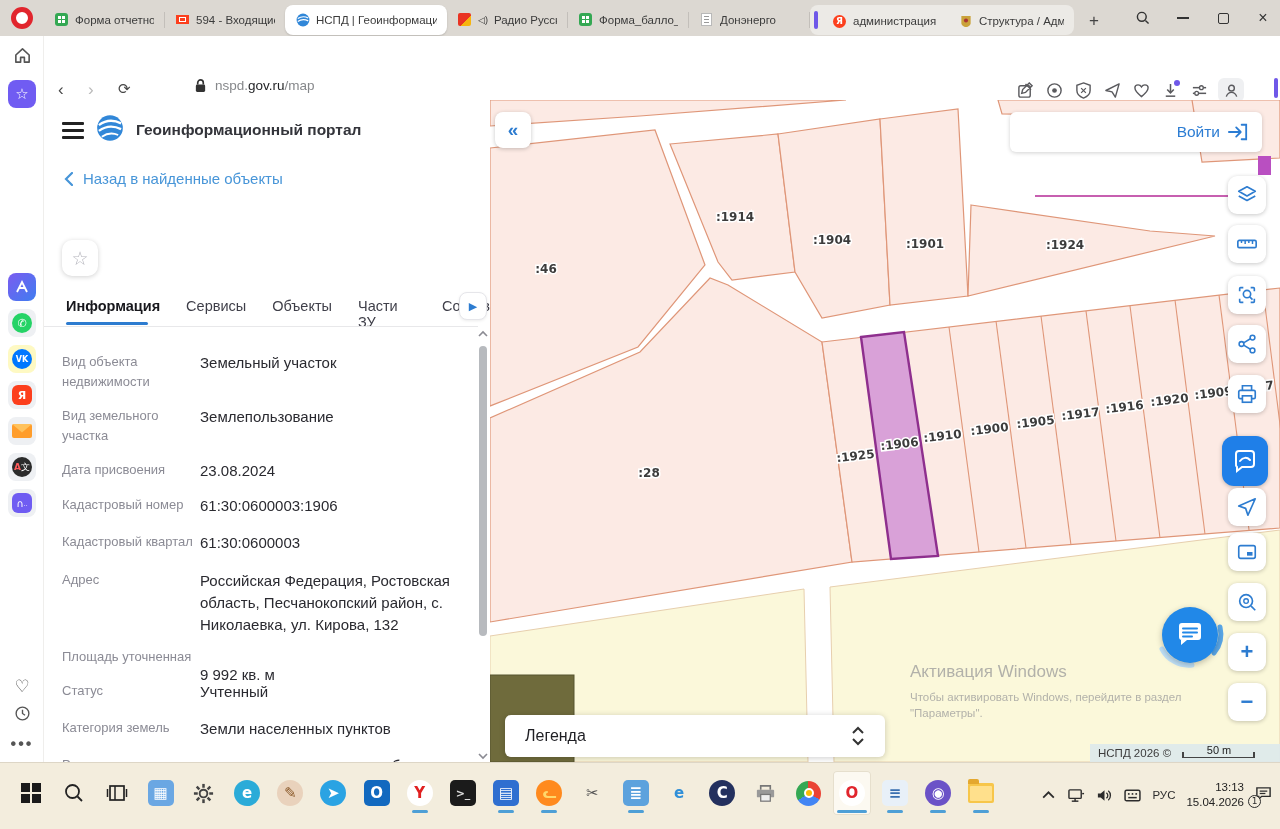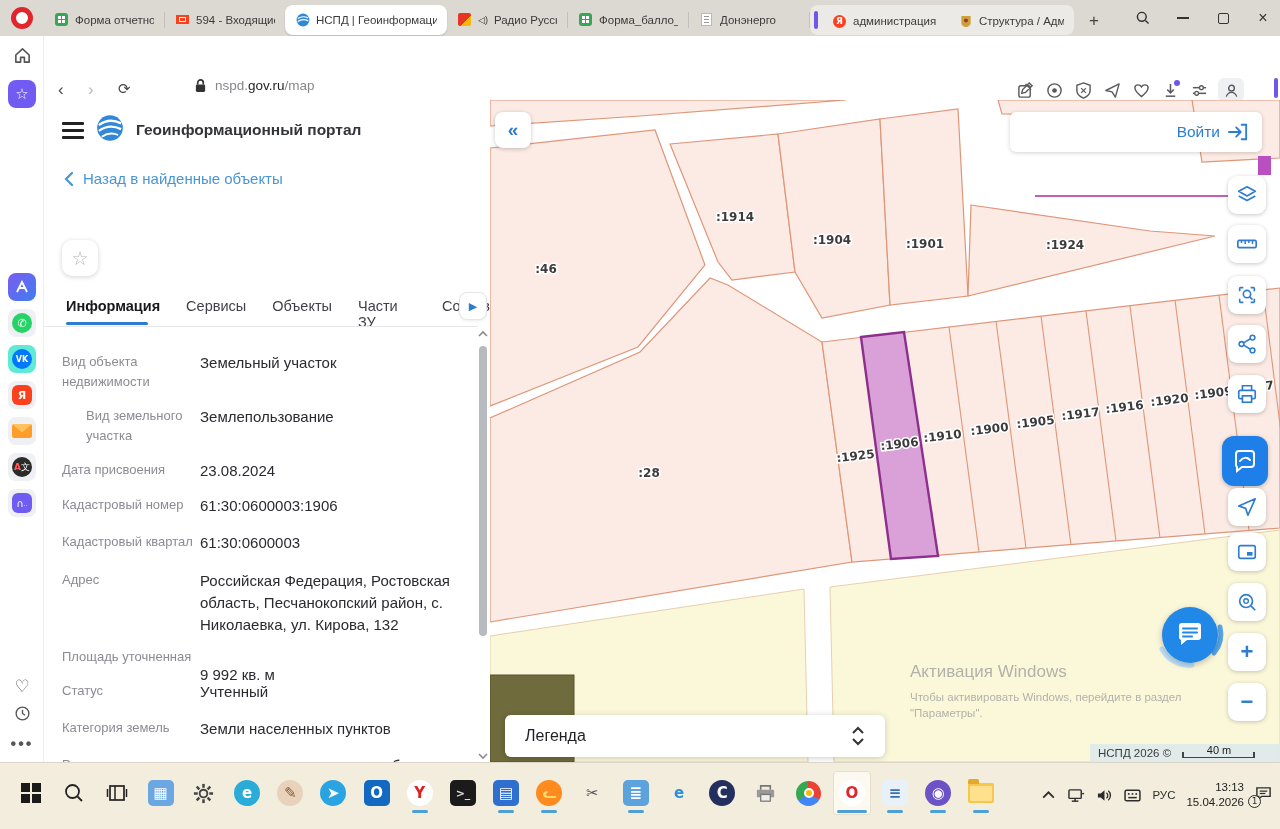--- a/index.html
+++ b/index.html
@@ -314,21 +314,21 @@
               <path d="M2 12L7 2l5 10M4.5 8h5" fill="none" stroke="#fff" stroke-width="1.8"></path>
             </svg>
           </div>
         </div>
         <div class="abs" style="left: 8px; top: 273px; width: 28px; height: 28px;">
           <div class="stile" style="background: rgb(238, 240, 243); position: static;">
             <div style="width:20px;height:20px;border-radius:50%;background:#25d366;color:#fff;font-size:11px;display:flex;align-items:center;justify-content:center">✆</div>
           </div>
         </div>
         <div class="abs" style="left: 8px; top: 309px; width: 28px; height: 28px;">
-          <div class="stile" style="background: #5eead4; position: static;">
+          <div class="stile" style="background: #fef9c3; position: static;">
             <div style="width:20px;height:20px;border-radius:50%;background:#0077ff;color:#fff;font-size:8px;font-weight:700;display:flex;align-items:center;justify-content:center">VK</div>
           </div>
         </div>
         <div class="abs" style="left: 8px; top: 345px; width: 28px; height: 28px;">
           <div class="stile" style="background: rgb(238, 240, 243); position: static;">
             <div style="width:20px;height:20px;border-radius:6px;background:#fc3f1d;color:#fff;font-size:11px;font-weight:700;display:flex;align-items:center;justify-content:center">Я</div>
           </div>
         </div>
         <div class="abs" style="left: 8px; top: 381px; width: 28px; height: 28px;">
           <div class="stile" style="background: rgb(238, 240, 243); position: static;">
@@ -388,21 +388,21 @@
         <div class="ptab">Объекты</div>
         <div class="ptab">Части ЗУ</div>
         <div class="ptab">Состав</div>
       </div>
     <div class="abs" id="ptab-underline"></div>
     <div class="abs" id="ptab-divider"></div>
     <div class="abs" id="ptab-more">▶</div>
     <div id="fields">
         <div class="frow-label" style="top: 252px;">Вид объекта недвижимости</div>
         <div class="frow-value" style="top: 252px;">Земельный участок</div>
-        <div class="frow-label" style="top: 306px; margin-left: 24px;">Вид земельного участка</div>
+        <div class="frow-label" style="top: 306px;">Вид земельного участка</div>
         <div class="frow-value" style="top: 306px;">Землепользование</div>
         <div class="frow-label" style="top: 360px;">Дата присвоения</div>
         <div class="frow-value" style="top: 360px;">23.08.2024</div>
         <div class="frow-label" style="top: 395px;">Кадастровый номер</div>
         <div class="frow-value" style="top: 395px;">61:30:0600003:1906</div>
         <div class="frow-label" style="top: 432px;">Кадастровый квартал</div>
         <div class="frow-value" style="top: 432px;">61:30:0600003</div>
         <div class="frow-label" style="top: 470px;">Адрес</div>
         <div class="frow-value" style="top: 470px;">Российская Федерация, Ростовская область, Песчанокопский район, с. Николаевка, ул. Кирова, 132</div>
         <div class="frow-label" style="top: 547px;">Площадь уточненная</div>
@@ -580,21 +580,21 @@
       <span>Легенда</span>
       <svg width="14" height="20" viewBox="0 0 14 20">
           <path d="M2 7l5-5 5 5" fill="none" stroke="#333" stroke-width="2"></path>
           <path d="M2 13l5 5 5-5" fill="none" stroke="#333" stroke-width="2"></path>
         </svg>
     </div>
 
     <div class="abs" id="attrib">
       <span>НСПД 2026 ©</span>
       <div id="scalebar">
-        <div class="slabel">40 m</div>
+        <div class="slabel">50 m</div>
         <div class="sline"></div>
         <div class="tick" style="left:6px"></div>
           <div class="tick" style="left:77px"></div>
       </div>
     </div>
   </div>
 
   <div class="abs" id="taskbar">
     <div id="titems">
         <div class="titem" style="left: 12px;">

